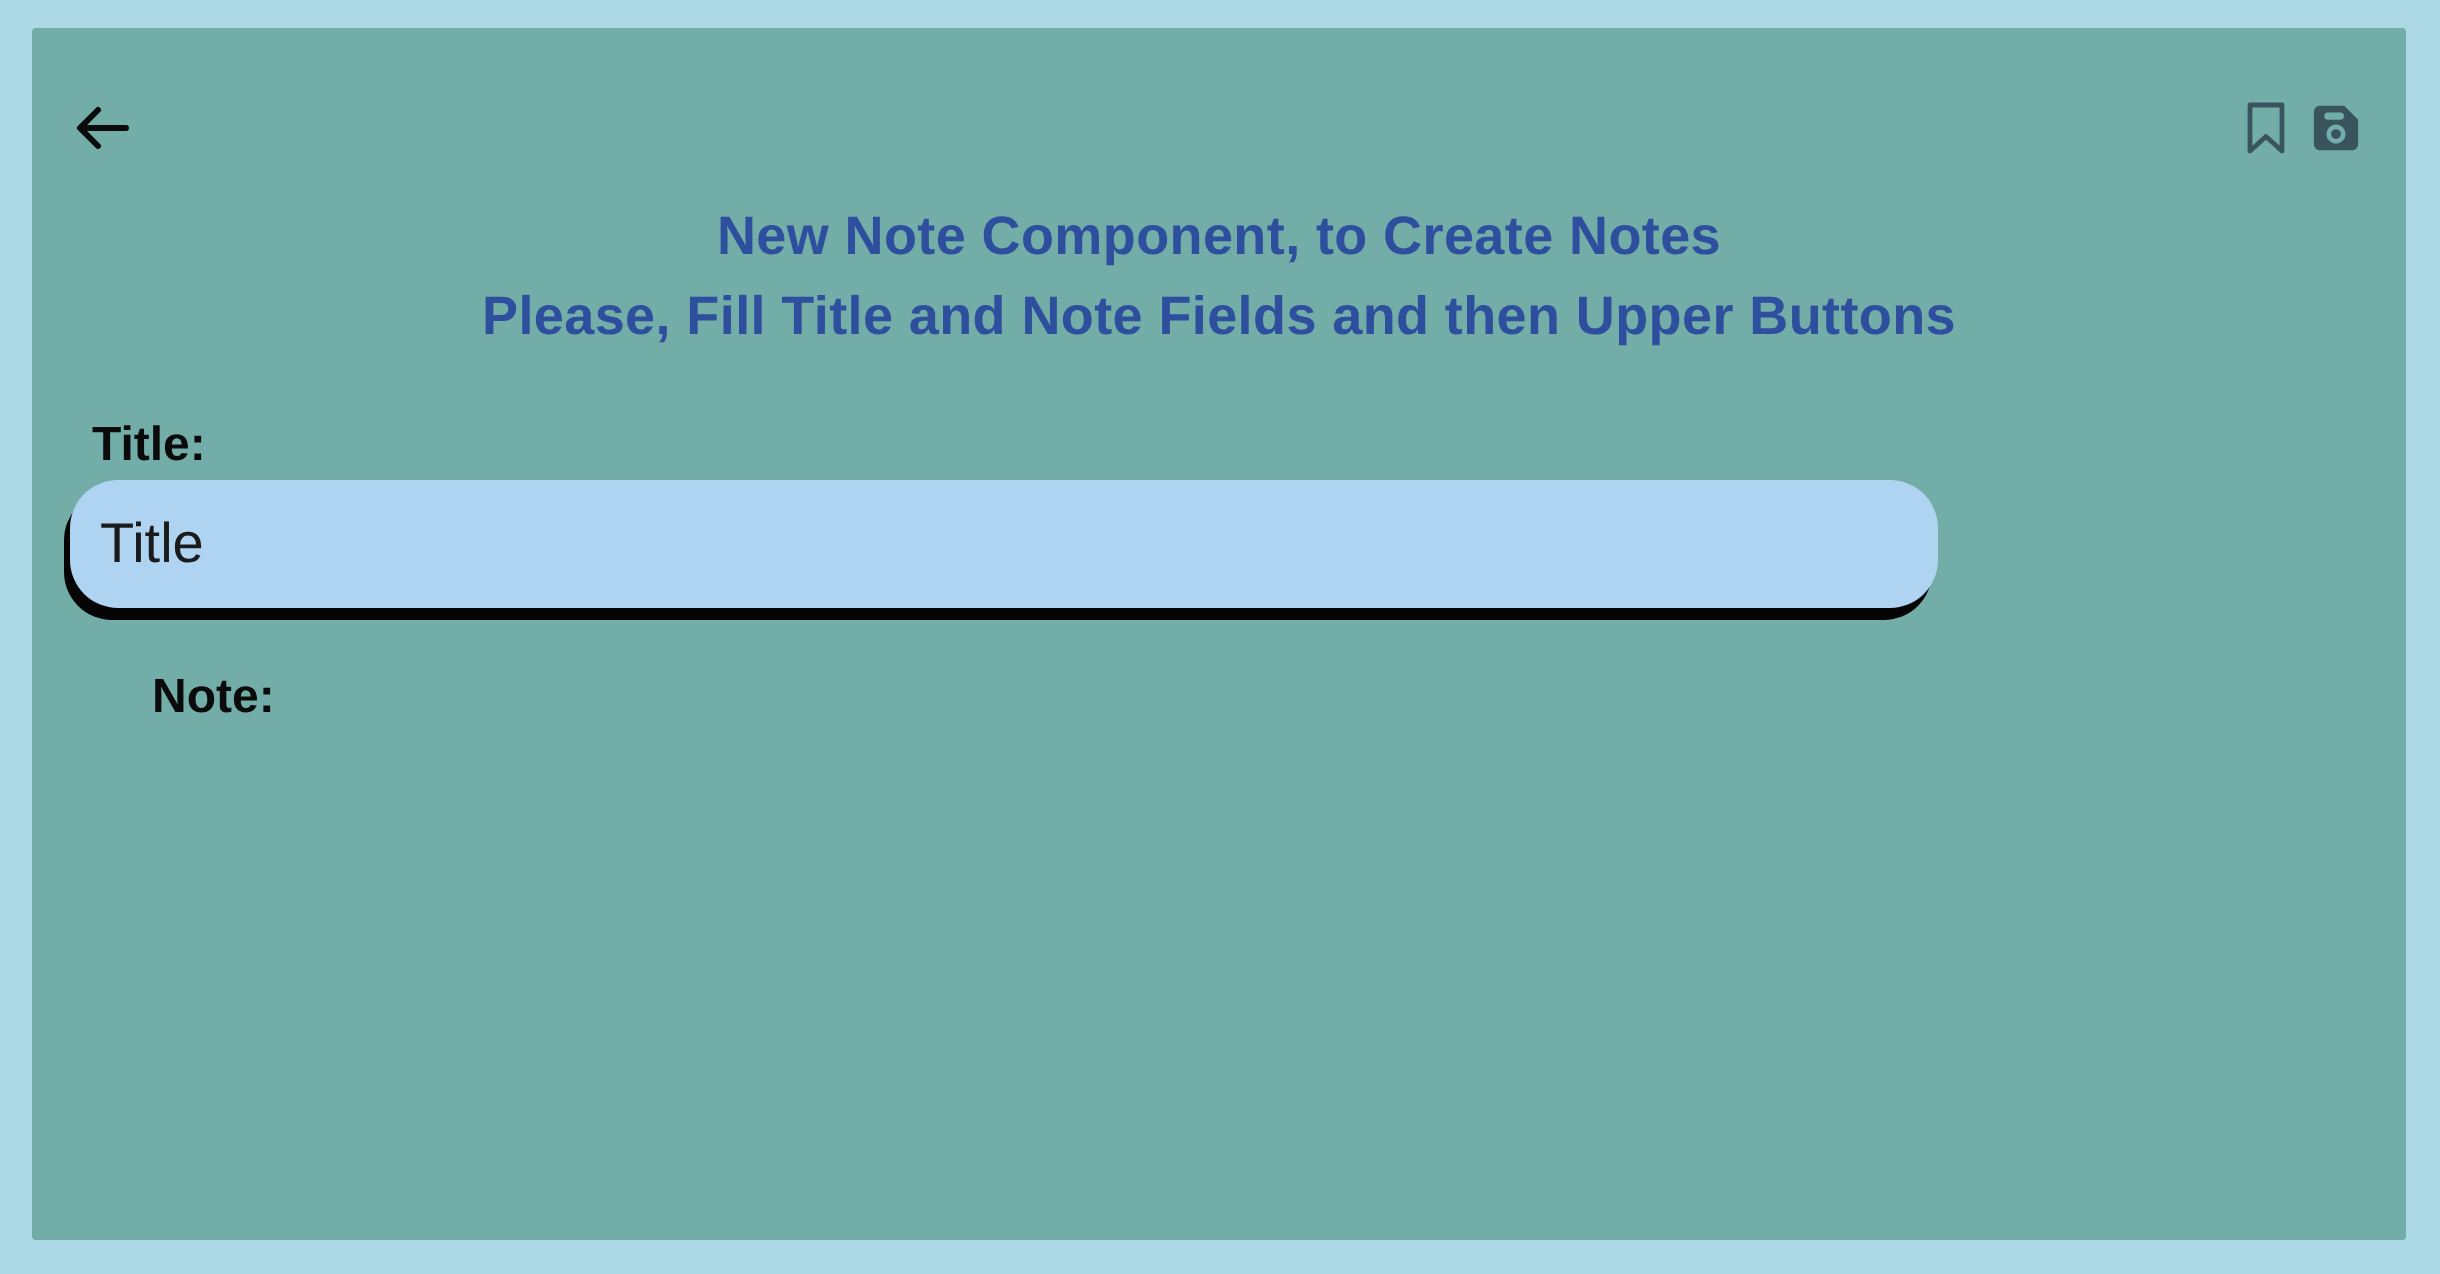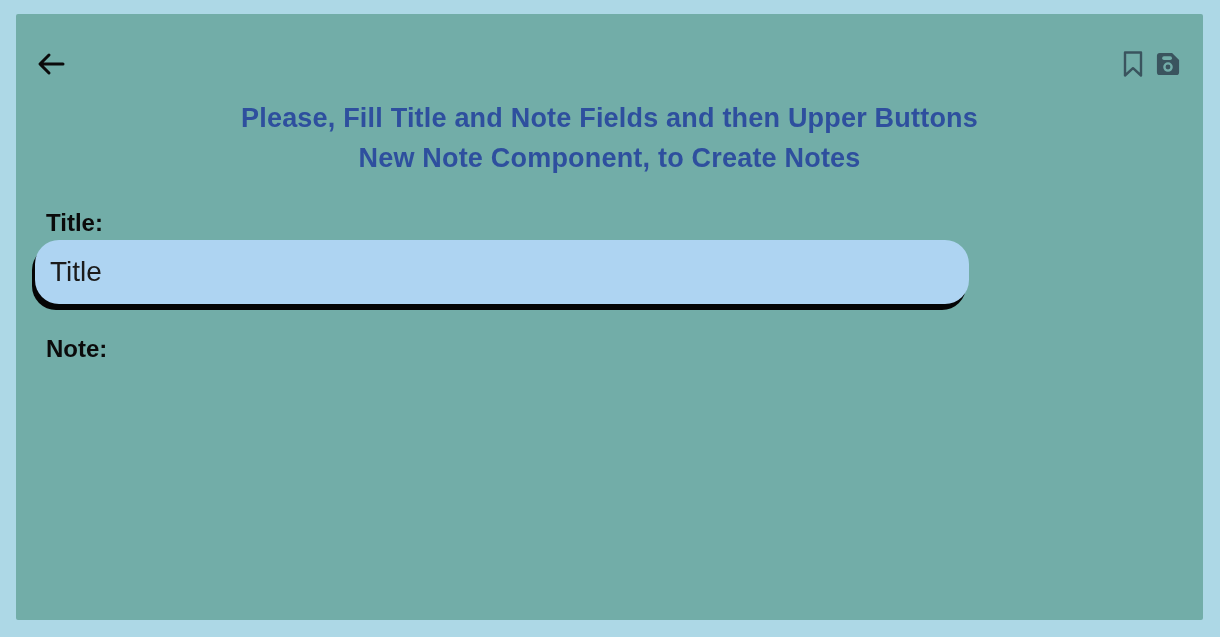--- a/index.html
+++ b/index.html
@@ -55,21 +55,21 @@
     letter-spacing:0.2px;
   }
   .field-label{
     position:absolute;
     left:30px;
     color:var(--label-text);
     font-weight:700;
     font-size:24px;
   }
   .title-label{top:195px;}
-  .note-label{top:321px;}
+  .note-label{top:321px;margin-left:30px;}
   .field{
     position:absolute;
     left:19px;
     width:934px;height:64px;
   }
   .title-field{top:226px;}
   .note-field{top:353px;}
   .text-input{
     width:100%;height:100%;
     background:var(--input-background);
@@ -117,22 +117,22 @@
         <svg width="28" height="28" viewBox="0 0 24 24">
           <path d="M5 2.5 H15.5 L21.5 8.5 V19 a2.5 2.5 0 0 1 -2.5 2.5 H5 a2.5 2.5 0 0 1 -2.5 -2.5 V5 a2.5 2.5 0 0 1 2.5 -2.5 Z" fill="var(--icon-color)"></path>
           <rect x="7" y="5.4" width="8.4" height="3.1" rx="1.5" fill="var(--panel-background)"></rect>
           <circle cx="12" cy="14.6" r="3.1" fill="none" stroke="var(--panel-background)" stroke-width="2"></circle>
         </svg>
       </span>
     </button>
   </div>
 
   <div class="heading">
+    <div>New Note Component, to Create Notes</div>
     <div>Please, Fill Title and Note Fields and then Upper Buttons</div>
-    <div>New Note Component, to Create Notes</div>
   </div>
 
   <div class="field-label title-label">Title:</div>
 
   <div class="field title-field">
     <input class="text-input" type="text" value="Title" style="">
   </div>
 
   <div class="field-label note-label">Note:</div>
 

